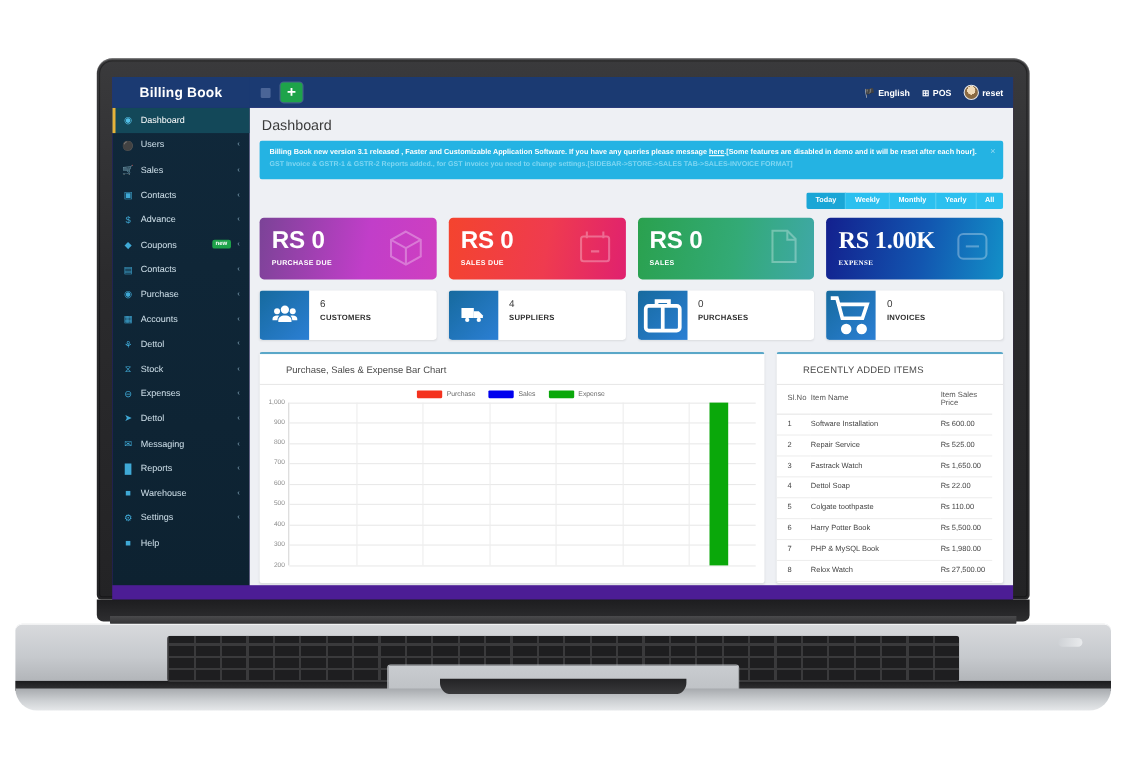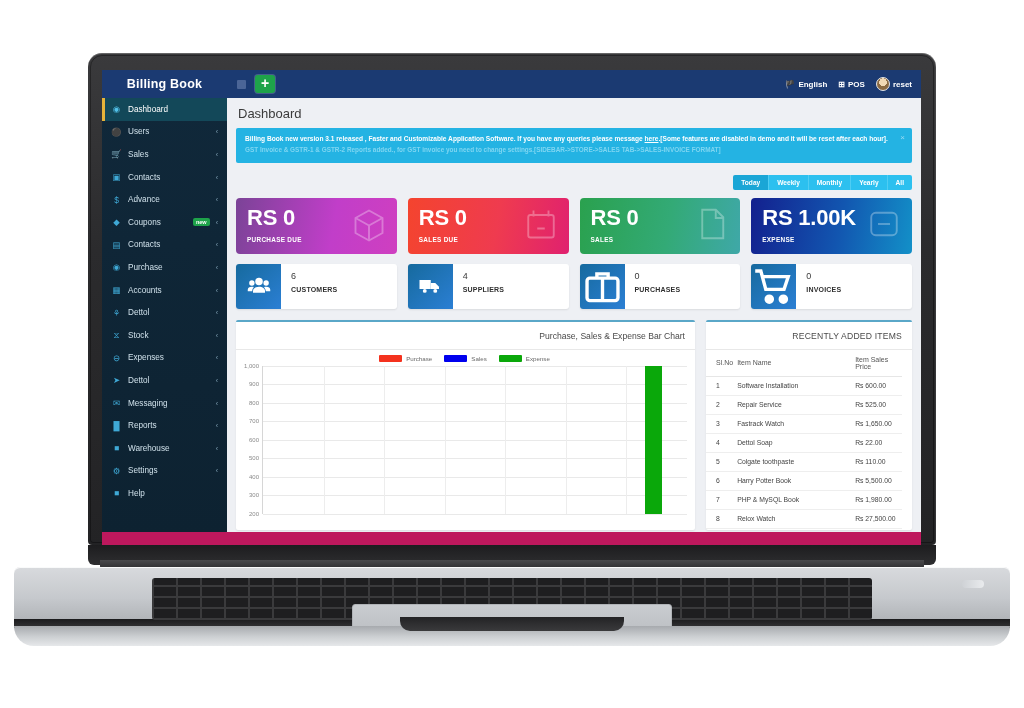--- a/index.html
+++ b/index.html
@@ -17,21 +17,21 @@
     background: linear-gradient(180deg,#3a3a3c 0%, #2b2b2d 40%, #232325 100%);
     border-radius: 14px 14px 4px 4px;
     box-shadow: inset 0 1px 0 rgba(255,255,255,.22), inset -1px 0 0 rgba(255,255,255,.08);
   }
   .laptop-lid::after{
     content:""; position:absolute; left:2px; top:2px; right:2px; bottom:2px;
     border-radius:12px 12px 3px 3px; border:1px solid rgba(0,0,0,.35); pointer-events:none;
   }
   .screen {
     position: absolute; left: 102px; top: 70px; width: 819px; height: 552px;
-    background: #be185d; overflow: hidden;
+    background: #4c1d95; overflow: hidden;
   }
   .lid-chin {
     position:absolute; left:88px; top:545px; width:848px; height:20px;
     background:linear-gradient(180deg,#1d1d1f,#2e2e30);
     border-radius:0 0 6px 6px;
   }
   .hinge {
     position:absolute; left:100px; top:560px; width:824px; height:10px;
     background:linear-gradient(180deg,#4a4a4c,#2a2a2c); border-radius:0 0 4px 4px;
   }
@@ -149,21 +149,21 @@
     padding:9px 11px; color:#fff; overflow:hidden;
   }
   .bigcard .bc-val{ font-size:22px; font-weight:700; line-height:1; letter-spacing:-.2px;}
   .bigcard .bc-lab{ font-size:6.4px; font-weight:700; margin-top:7px; letter-spacing:.3px;}
   .bc-ico{
     position:absolute; right:10px; top:8px; width:36px; height:38px; opacity:.30;
   }
   .c-purple{ background:linear-gradient(100deg,#7b4397 0%, #c13ec9 60%, #cf3fc0 100%);}
   .c-red{ background:linear-gradient(100deg,#f4442e 0%, #ef3b4f 55%, #e0216f 100%);}
   .c-green{ background:linear-gradient(100deg,#2aa14e 0%, #33aa76 55%, #3fa8a8 100%);}
-  .c-blue{ background:linear-gradient(100deg,#13208e 0%, #1256b0 55%, #1390c8 100%);}
+  .c-blue{ background:linear-gradient(100deg,#13208e 0%, #1256b0 55%, #1390c8 100%);font-family:Liberation Serif, serif;}
 
   
   .cards2{ display:flex; gap:11px; margin-bottom:11px; }
   .smallcard{
     flex:1; height:45px; background:#fff; border-radius:3px; display:flex; align-items:stretch;
     box-shadow:0 1px 2px rgba(0,0,0,.09); overflow:hidden;
   }
   .sc-ico{
     width:45px; flex:0 0 45px; display:flex; align-items:center; justify-content:center;
     background:linear-gradient(135deg,#166a9e,#2b7fd4); color:#fff;
@@ -173,21 +173,21 @@
   .sc-lab{ font-size:7px; font-weight:700; color:#2f2f2f; margin-top:5px; letter-spacing:.2px;}
 
   
   .panels{ display:flex; gap:11px; }
   .panel{
     background:#fff; border-top:2px solid #5aa7c8; border-radius:2px;
     box-shadow:0 1px 2px rgba(0,0,0,.08);
   }
   .panel-chart{ flex:0 0 459px; height:210px; }
   .panel-table{ flex:1; height:210px; }
-  .panel-head{ font-size:8.6px; color:#4a4a4a; padding:9px 10px 8px 24px;text-align:right; }
+  .panel-head{ font-size:8.6px; color:#4a4a4a; padding:9px 10px 8px 24px; }
   .panel-head.caps{ letter-spacing:.2px; }
   .panel-sep{ height:1px; background:#e8e8e8; }
 
   
   .chart-wrap{ position:relative; height:172px; padding:2px 6px 0 4px; }
   .legend{ display:flex; justify-content:center; gap:12px; padding:3px 0 4px 0; }
   .leg{ display:flex; align-items:center; gap:4px; }
   .leg-sw{ width:23px; height:7px; border-radius:1px; }
   .leg-lab{ font-size:6.2px; color:#6a6a6a; }
   .plot{ position:relative; height:148px; margin-left:22px; margin-right:2px; border-left:1px solid #d6d6d6;}

